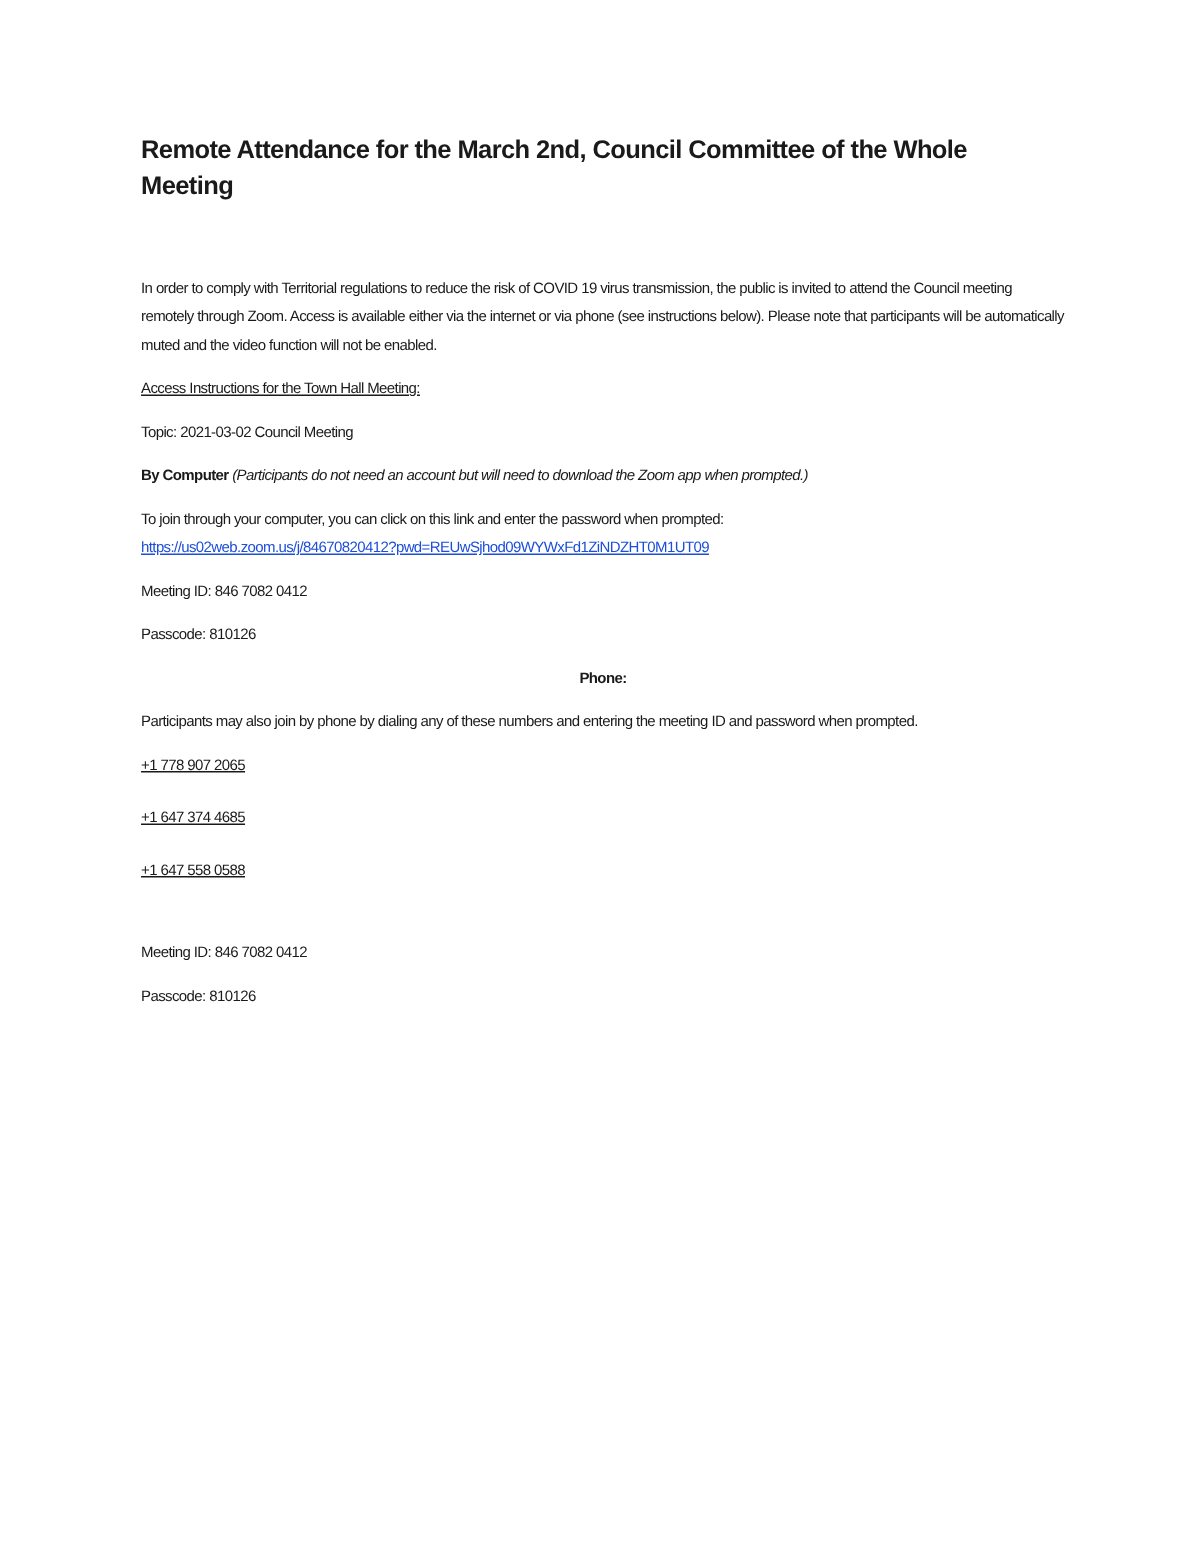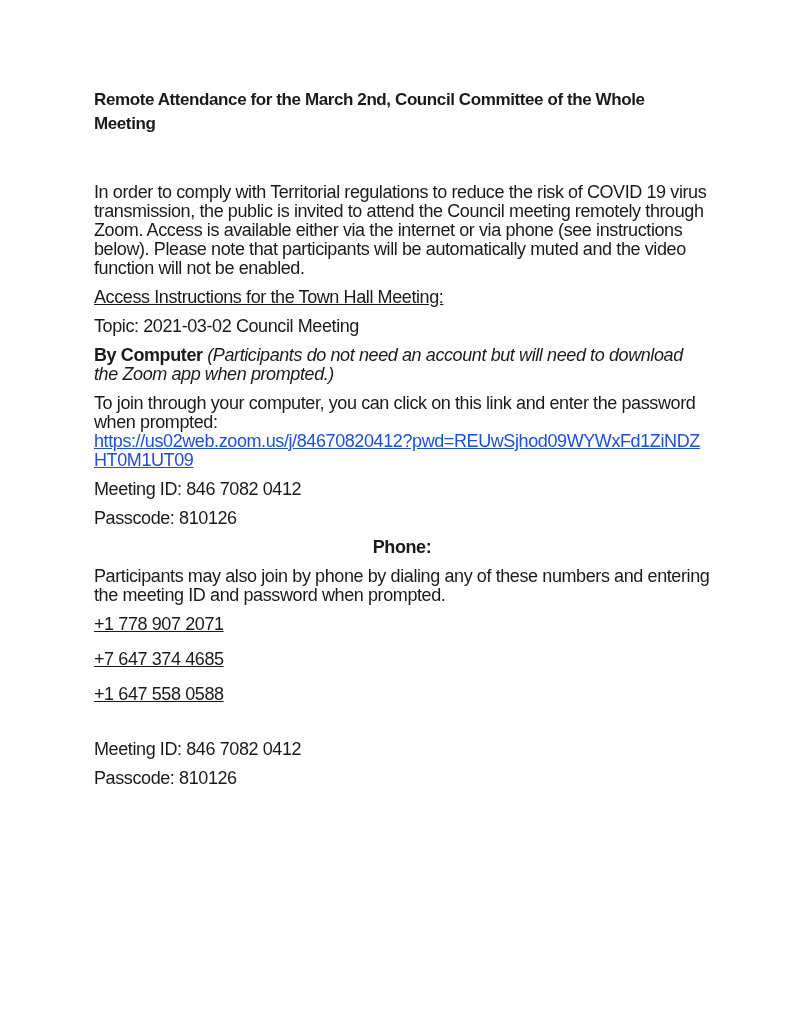--- a/index.html
+++ b/index.html
@@ -23,21 +23,21 @@
   }
   .doc-title {
     font-size: 17px;
     font-weight: bold;
     line-height: 23.5px;
     letter-spacing: -0.4px;
     margin: 0 0 48px 0;
     color: #1a1a1a;
   }
   .para {
-    font-size: 18px;
+    font-size: 10px;
     line-height: 19px;
     letter-spacing: -0.4px;
     margin: 0 0 10px 0;
     color: #1a1a1a;
   }
   .bold { font-weight: bold; text-align: center; }
   .italic { font-style: italic; }
   .underline-heading {
     font-weight: normal;
     text-decoration: underline;
@@ -84,24 +84,24 @@
 
   <p class="para">Meeting ID: 846 7082 0412</p>
 
   <p class="para">Passcode: 810126</p>
 
   <p class="para bold">Phone:</p>
 
   <p class="para">Participants may also join by phone by dialing any of these numbers and entering the meeting ID and password when prompted.</p>
 
   <p class="para phone-para">
-    <a class="phone-link" href="#">+1 778 907 2071</a>
+    <a class="phone-link" href="#">+1 778 907 2065</a>
   </p>
   <p class="para phone-para">
-    <a class="phone-link" href="#">+7 647 374 4685</a>
+    <a class="phone-link" href="#">+1 647 374 4685</a>
   </p>
   <p class="para phone-para">
     <a class="phone-link" href="#">+1 647 558 0588</a>
   </p>
 
   <div class="blank-gap"></div>
 
   <p class="para">Meeting ID: 846 7082 0412</p>
 
   <p class="para">Passcode: 810126</p>

